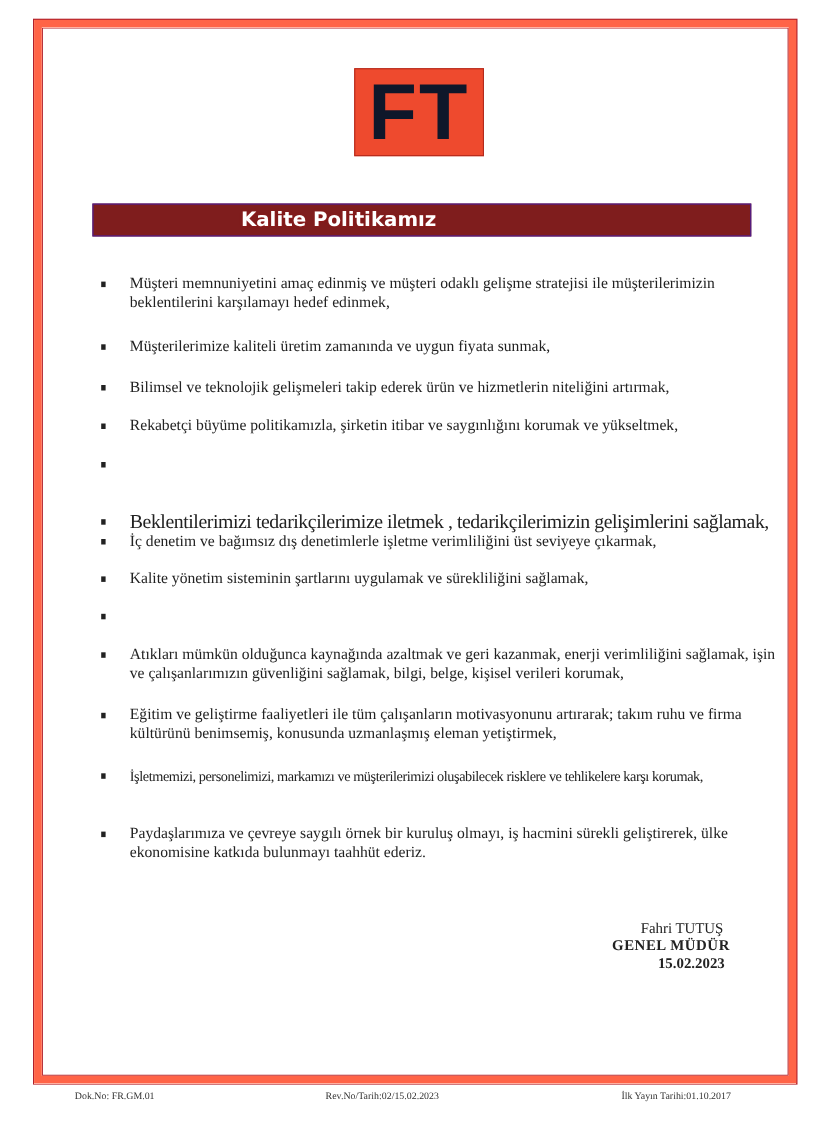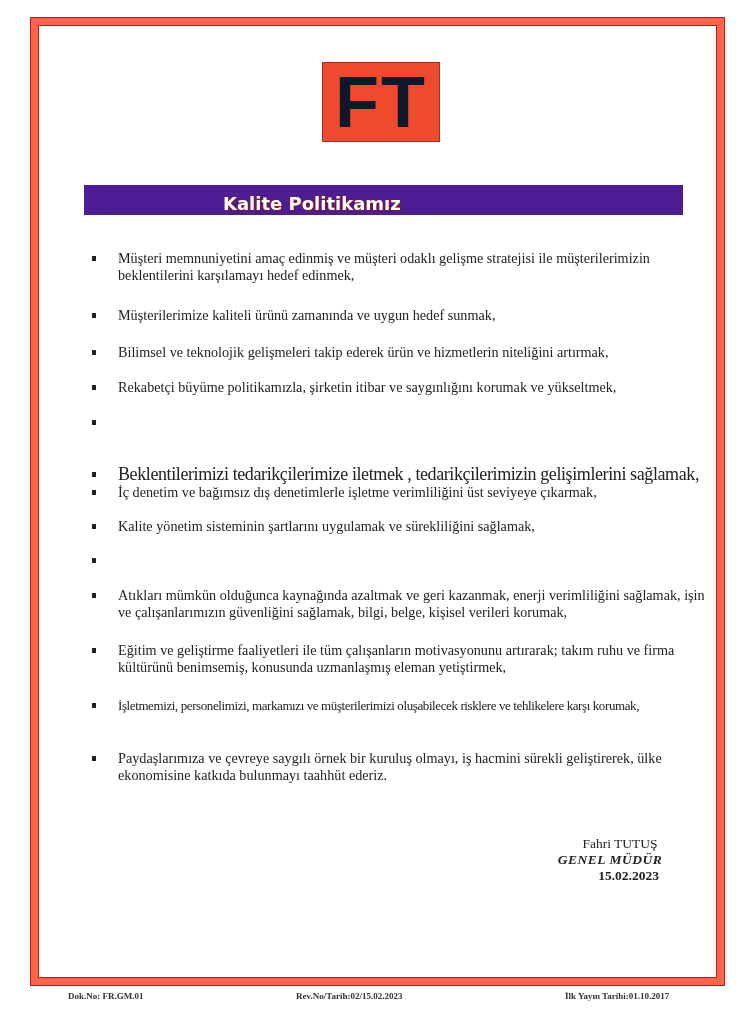--- a/index.html
+++ b/index.html
@@ -7,50 +7,50 @@
          font-family:"Liberation Serif", "DejaVu Serif", serif; color:#222; }
   .frame { position:absolute; left:31px; top:18px; width:693px; height:967px;
            box-sizing:border-box; border:7px solid #ff6447;
            box-shadow: inset 0 0 0 1px #b0202a, 0 0 0 1px #b0202a; }
   .logo { position:absolute; left:322px; top:62px; width:118px; height:80px;
           background:#ee4a2e; border:1px solid #b32a1c; box-sizing:border-box;
           display:flex; align-items:center; justify-content:center; }
   .logo span { font-family:"Liberation Sans", "DejaVu Sans", sans-serif; font-weight:bold;
                font-size:72px; color:#0f172a; letter-spacing:2px; line-height:1; }
   .banner { position:absolute; left:84px; top:185px; width:599px; height:30px;
-            background:#4c1d95; border:5px solid #4c1d95; box-sizing:border-box; }
+            background:#7f1d1d; border:1px solid #4c1d95; box-sizing:border-box; }
   .banner span { position:absolute; left:134px; top:3px;
                  font-family:"DejaVu Sans", sans-serif; font-weight:bold; font-size:18px;
                  color:#fff; text-shadow: 0 0 2px #8c1a1a, 1px 1px 0 #8c1a1a; }
   .list { position:absolute; left:92px; top:250px; width:620px; margin:0; padding:0; list-style:none; }
   .item { position:relative; padding-left:26px; font-size:14.2px; line-height:17px; margin:0; }
   .item .bullet { position:absolute; left:0; top:6px; width:4px; height:5px; background:#222; }
   .sig { position:absolute; left:540px; top:836px; width:140px; font-size:13.5px; line-height:16px; }
   .sig div { white-space:nowrap;text-align:center; }
   .sig .name { padding-left:20px; }
-  .sig .title { font-weight:bold; letter-spacing:0.5px;font-style:italic; }
+  .sig .title { font-weight:bold; letter-spacing:0.5px; }
   .sig .date { font-weight:bold; padding-left:37px; }
-  .footer { position:absolute; top:991px; font-size:9px; color:#333; white-space:nowrap;font-weight:bold; }
+  .footer { position:absolute; top:991px; font-size:9px; color:#333; white-space:nowrap; }
 </style>
 </head>
 <body>
 
 <div class="frame"></div>
 
 <div class="logo">
   <span>FT</span>
 </div>
 
 <div class="banner">
   <span>Kalite Politikamız</span>
 </div>
 
 <ul class="list">
   <li class="item" style="position:absolute;top:0px"><span class="bullet"></span><span>Müşteri memnuniyetini amaç edinmiş ve müşteri odaklı gelişme stratejisi ile müşterilerimizin beklentilerini karşılamayı hedef edinmek,</span></li>
-  <li class="item" style="position:absolute;top:57px"><span class="bullet"></span><span>Müşterilerimize kaliteli ürünü  zamanında  ve  uygun hedef  sunmak,</span></li>
+  <li class="item" style="position:absolute;top:57px"><span class="bullet"></span><span>Müşterilerimize kaliteli üretim  zamanında  ve  uygun fiyata  sunmak,</span></li>
   <li class="item" style="position:absolute;top:94px"><span class="bullet"></span><span>Bilimsel ve teknolojik gelişmeleri takip ederek ürün ve hizmetlerin niteliğini artırmak,</span></li>
   <li class="item" style="position:absolute;top:129px"><span class="bullet"></span><span>Rekabetçi büyüme politikamızla, şirketin itibar ve saygınlığını korumak ve yükseltmek,</span></li>
   <li class="item" style="position:absolute;top:164px;font-size:12.2px;letter-spacing:-0.4px"><span class="bullet"></span></li>
   <li class="item" style="position:absolute;top:216px;font-size:18px;letter-spacing:-0.4px"><span class="bullet"></span><span>Beklentilerimizi tedarikçilerimize iletmek , tedarikçilerimizin gelişimlerini sağlamak,</span></li>
   <li class="item" style="position:absolute;top:234px"><span class="bullet"></span><span>İç denetim ve bağımsız dış denetimlerle işletme verimliliğini üst seviyeye çıkarmak,</span></li>
   <li class="item" style="position:absolute;top:268px"><span class="bullet"></span><span>Kalite yönetim sisteminin şartlarını uygulamak ve sürekliliğini sağlamak,</span></li>
   <li class="item" style="position:absolute;top:302px"><span class="bullet"></span></li>
   <li class="item" style="position:absolute;top:337px;width:600px"><span class="bullet"></span><span>Atıkları mümkün olduğunca kaynağında azaltmak ve geri kazanmak, enerji verimliliğini sağlamak, işin ve çalışanlarımızın güvenliğini sağlamak, bilgi, belge, kişisel verileri korumak,</span></li>
   <li class="item" style="position:absolute;top:392px;width:600px"><span class="bullet"></span><span>Eğitim ve geliştirme faaliyetleri ile tüm çalışanların motivasyonunu artırarak; takım ruhu ve firma kültürünü benimsemiş, konusunda uzmanlaşmış eleman yetiştirmek,</span></li>
   <li class="item" style="position:absolute;top:447px;width:575px;font-size:13px;letter-spacing:-0.4px"><span class="bullet"></span><span>İşletmemizi, personelimizi, markamızı ve müşterilerimizi oluşabilecek risklere ve tehlikelere karşı korumak,</span></li>

